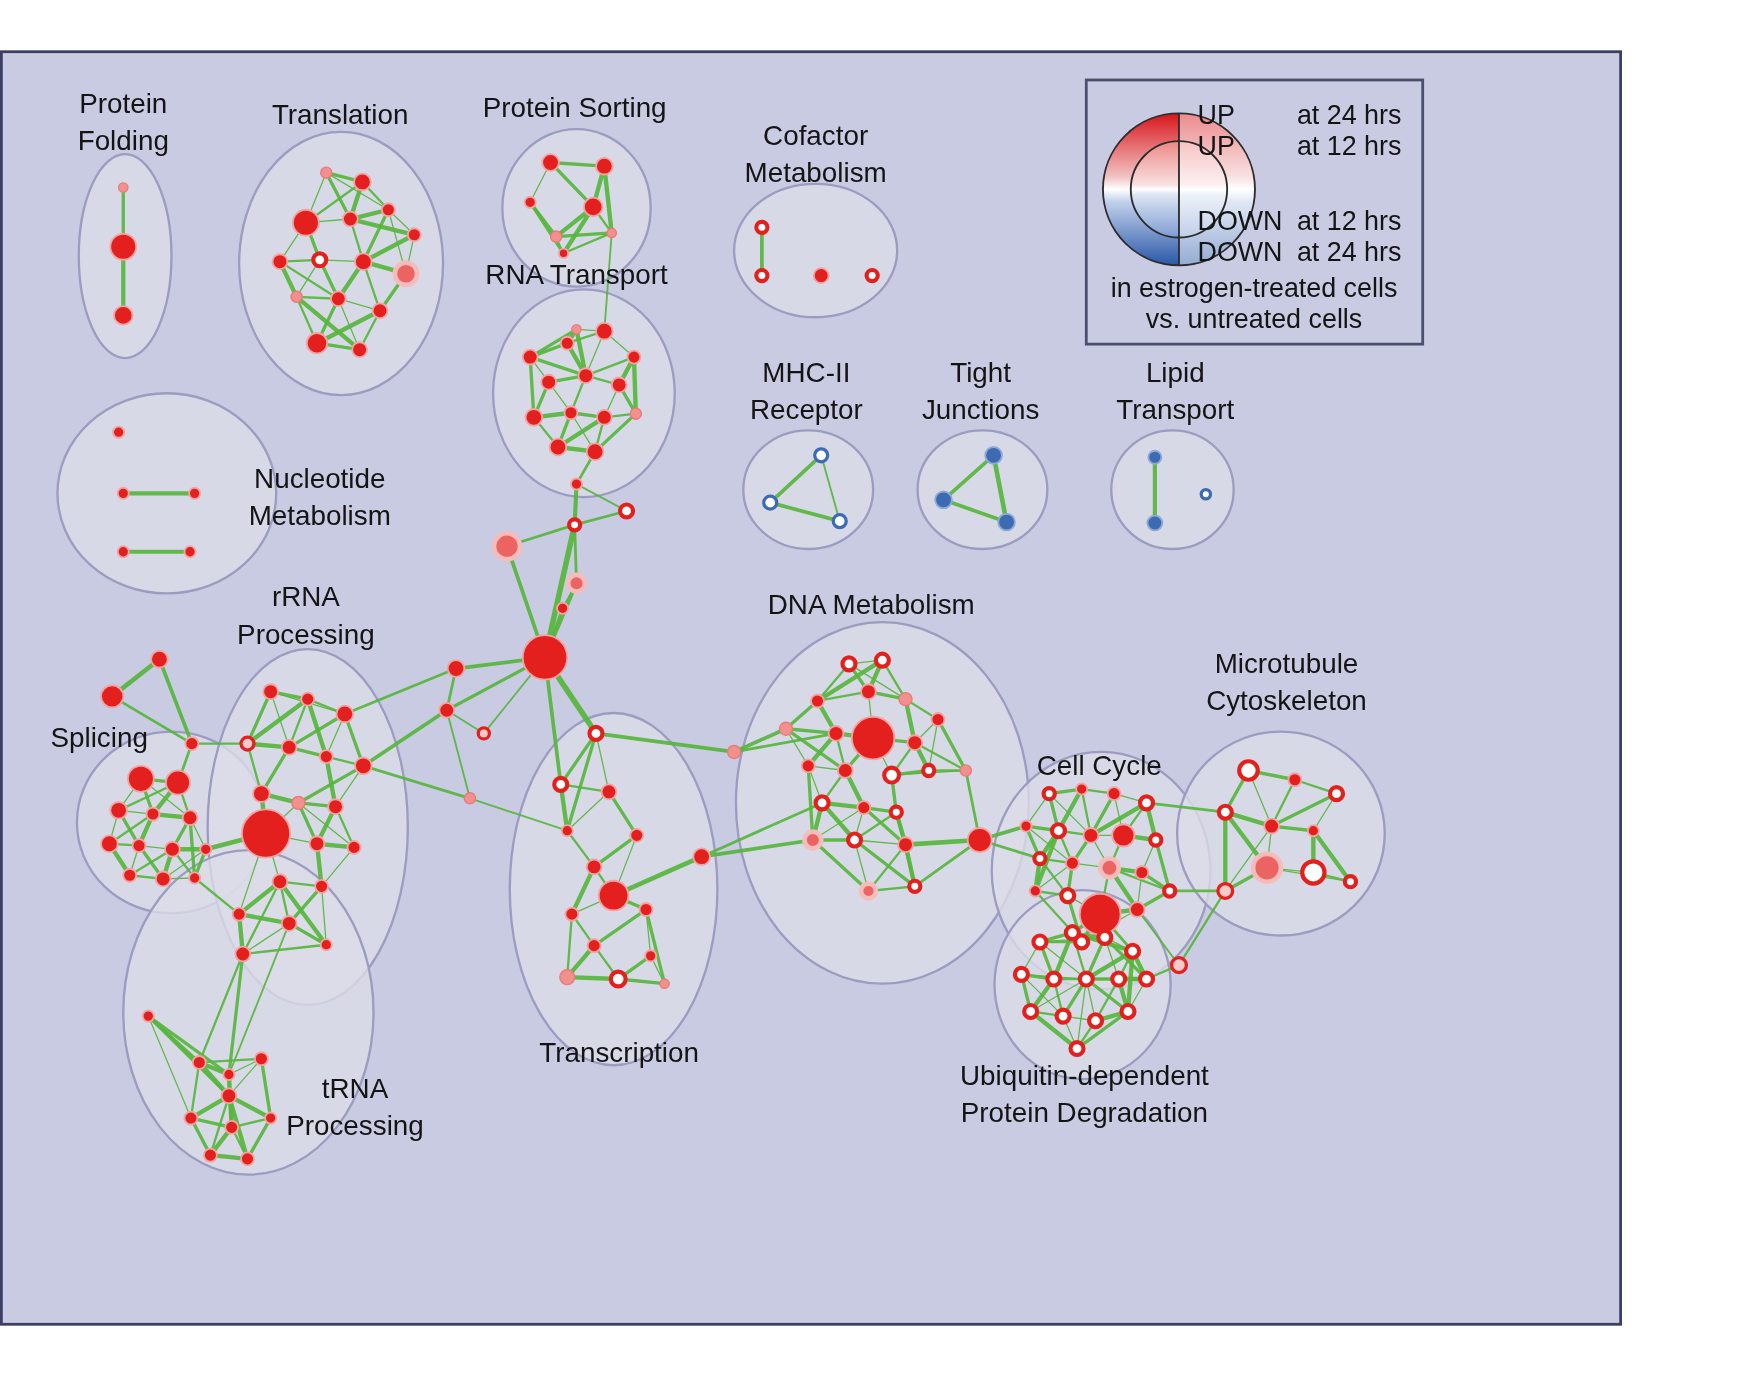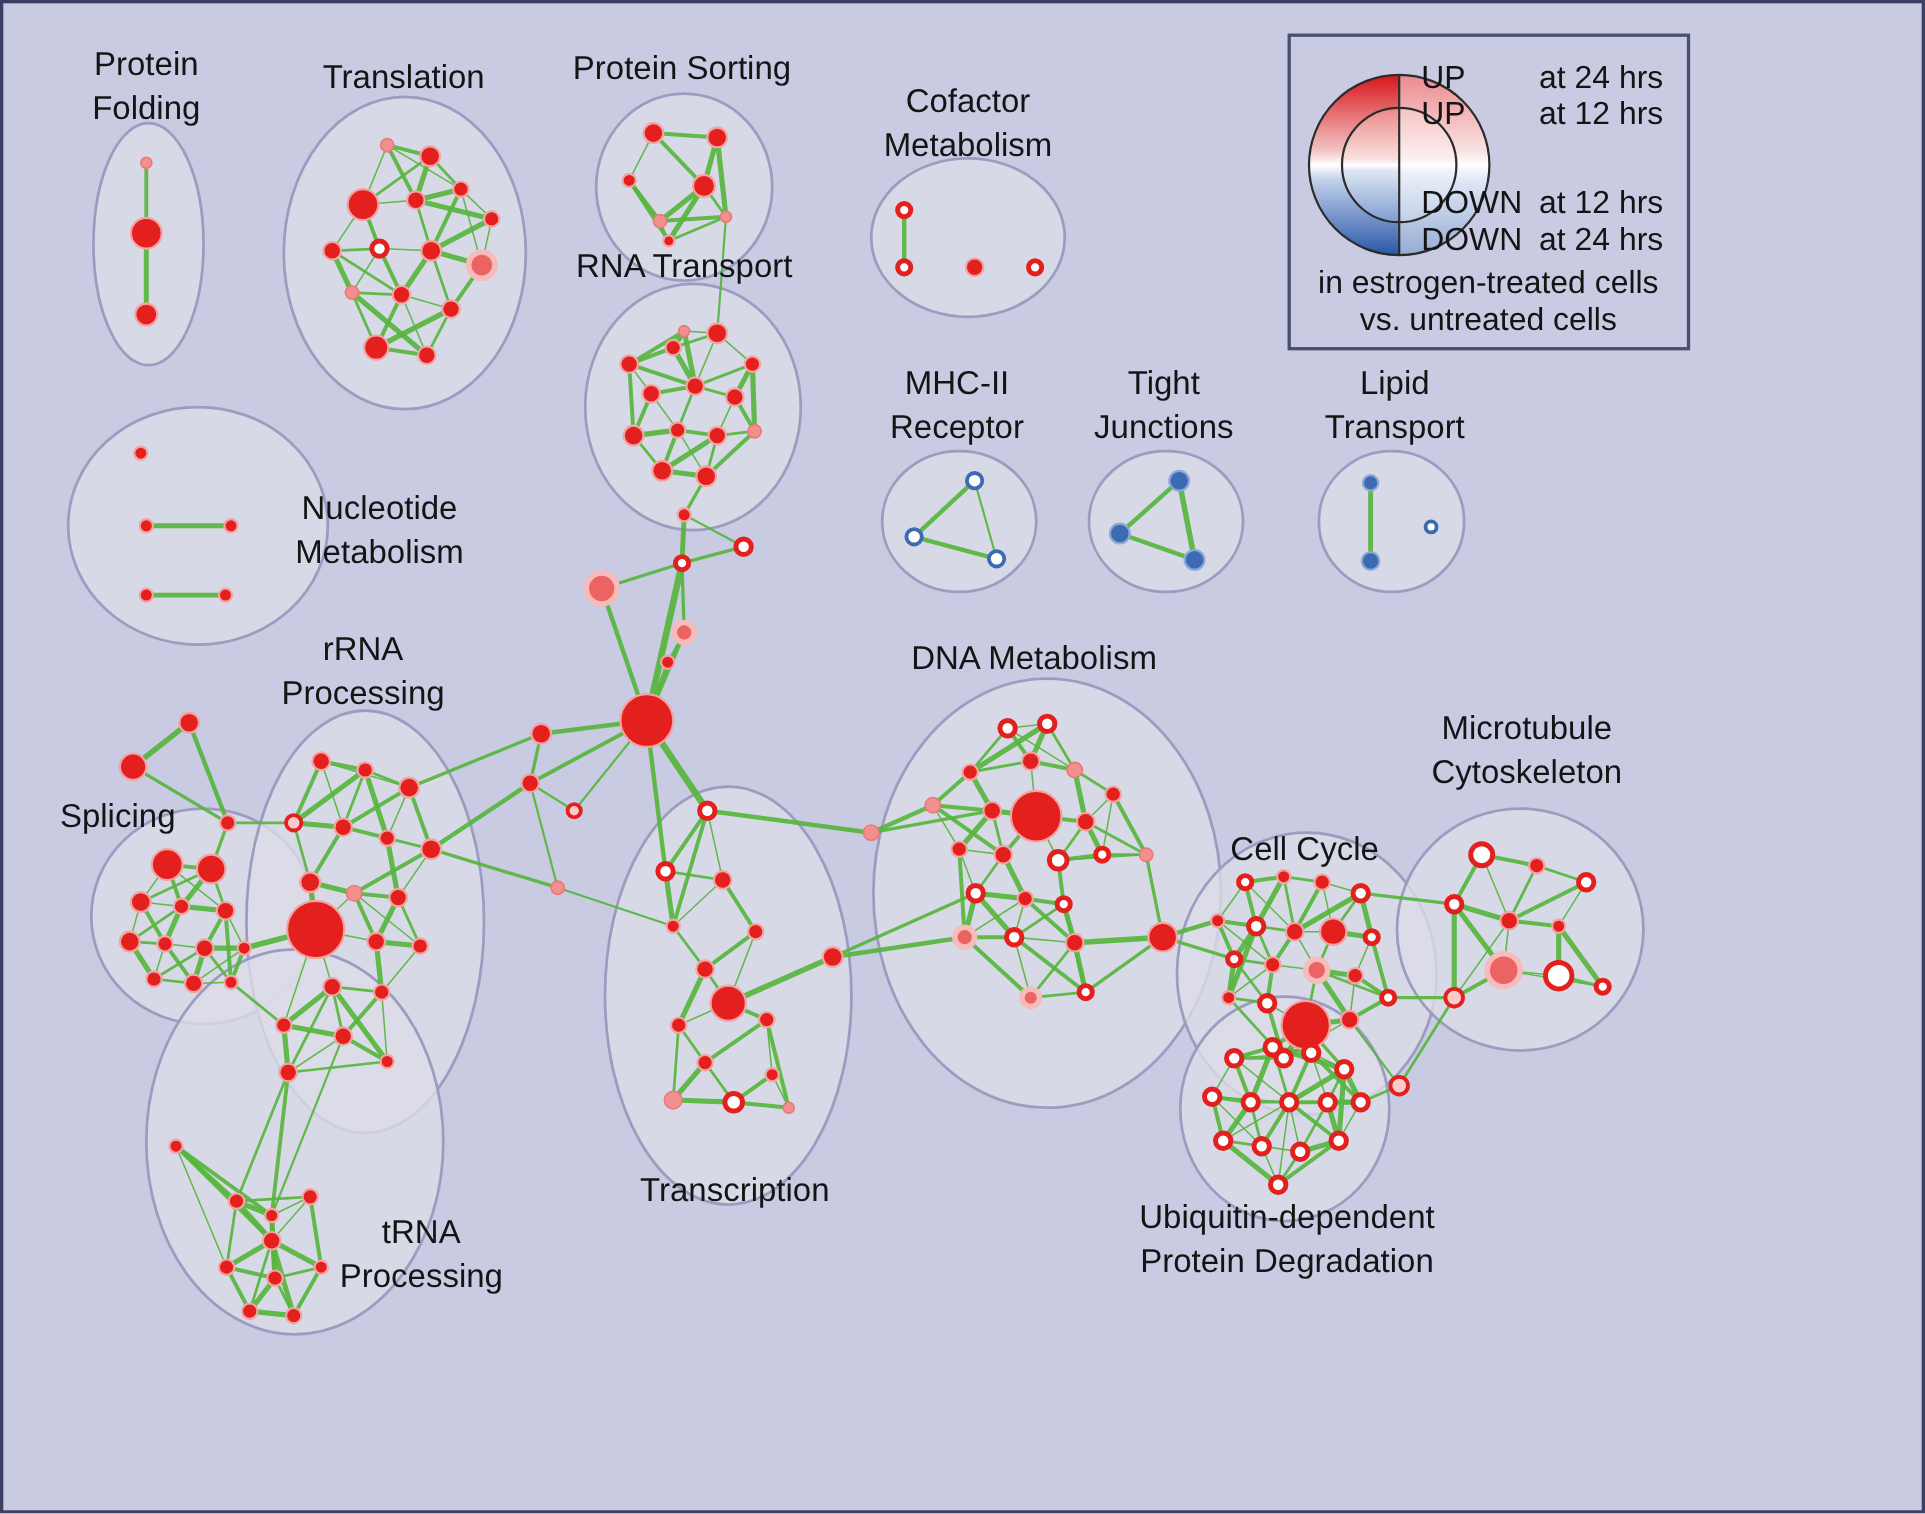--- a/index.html
+++ b/index.html
@@ -1,16 +1,16 @@
 <!DOCTYPE html>
 <html><head>
 <meta charset="utf-8">
 <style>
   html,body{margin:0;padding:0;background:#ffffff;}
-  .figure{width:1750px;height:1376px;position:relative;font-family:"Liberation Sans","DejaVu Sans",sans-serif;}
+  .figure{width:1622px;height:1376px;position:relative;font-family:"Liberation Sans","DejaVu Sans",sans-serif;}
   svg{display:block;width:100%;height:100%;}
   svg text{font-family:"Liberation Sans","DejaVu Sans",sans-serif;}
 </style>
 </head>
 <body>
 
 <div class="figure">
   <svg id="net-svg" xmlns="http://www.w3.org/2000/svg" viewBox="0 0 1750 1376">
       <defs>
         <linearGradient id="gradOuter" x1="0" y1="0" x2="0" y2="1">

